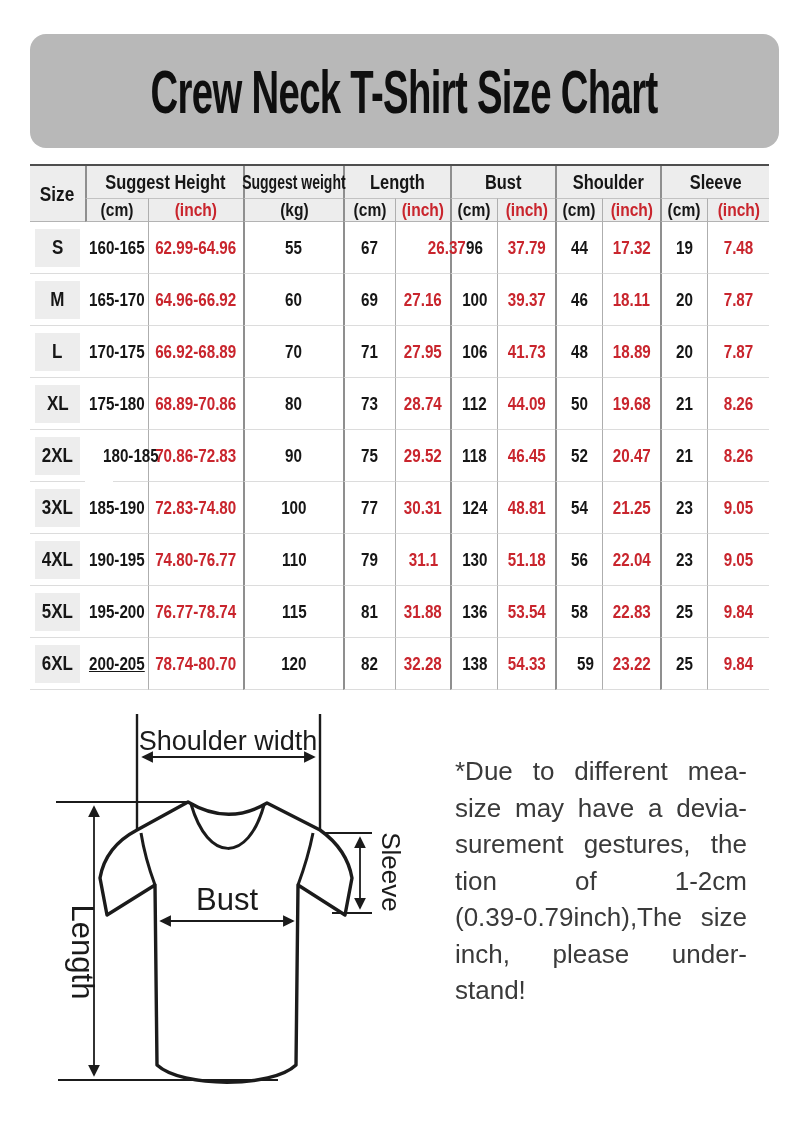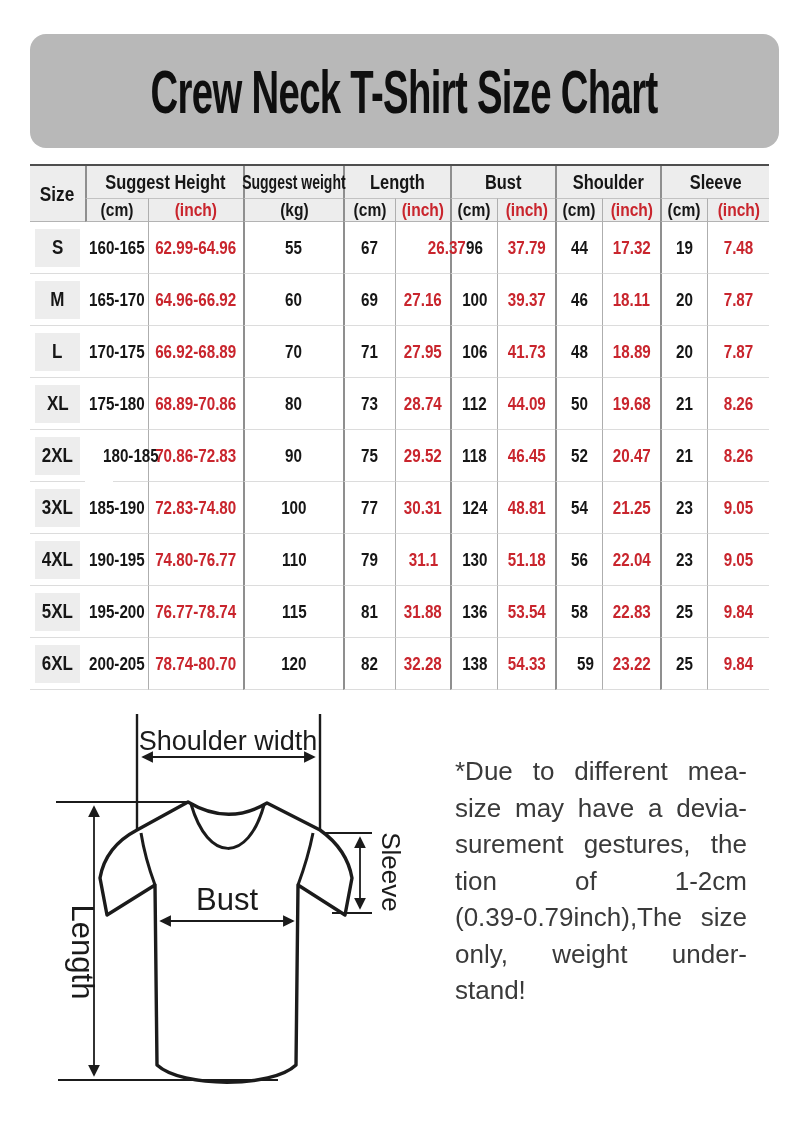--- a/index.html
+++ b/index.html
@@ -415,21 +415,21 @@
       <div class="ctext">25</div>
     </div>
     <div class="td c12 bl-light" style="grid-area: 10 / 12;">
       <div class="ctext red">9.84</div>
     </div>
     <div class="td c1" style="grid-area: 11 / 1;">
       <div class="chip">
         <div class="ctext">6XL</div>
       </div>
     </div>
-    <div class="td c2" style="grid-area: 11 / 2;">
+    <div class="td c2" style="grid-area: 11 / 2; text-decoration: underline;">
       <div class="ctext">200-205</div>
     </div>
     <div class="td c3 bl-light" style="grid-area: 11 / 3;">
       <div class="ctext red">78.74-80.70</div>
     </div>
     <div class="td c4 bl-strong" style="grid-area: 11 / 4;">
       <div class="ctext">120</div>
     </div>
     <div class="td c5 bl-strong" style="grid-area: 11 / 5;">
       <div class="ctext">82</div>
@@ -484,15 +484,15 @@
   <text x="217" y="210" text-anchor="middle" font-size="31">Bust</text>
   <text x="372" y="172" transform="rotate(90 372 172)" text-anchor="middle" font-size="26">Sleeve</text>
 </svg>
 
 <div class="note">
   <div class="nline">*Due to different mea-</div>
   <div class="nline">size may have a devia-</div>
   <div class="nline">surement gestures, the</div>
   <div class="nline">tion of 1-2cm</div>
   <div class="nline">(0.39-0.79inch),The size</div>
-  <div class="nline">only, weight under-</div>
+  <div class="nline">inch, please under-</div>
   <div class="nlast">stand!</div>
 </div>
 
 </body></html>

